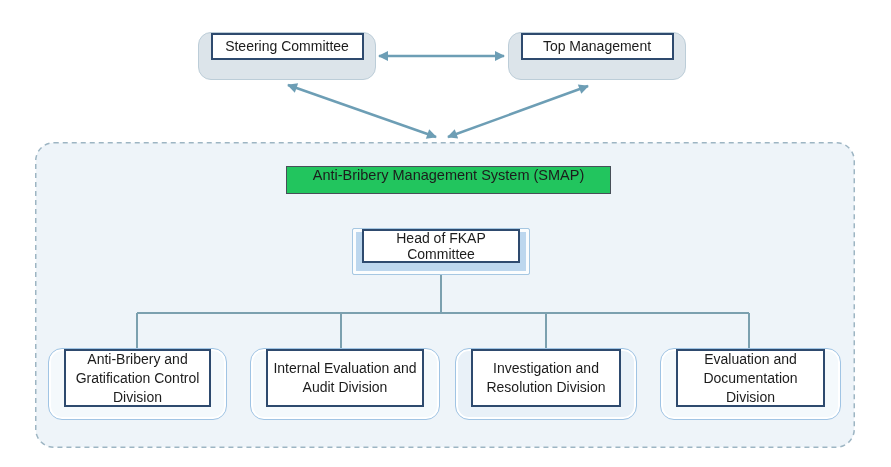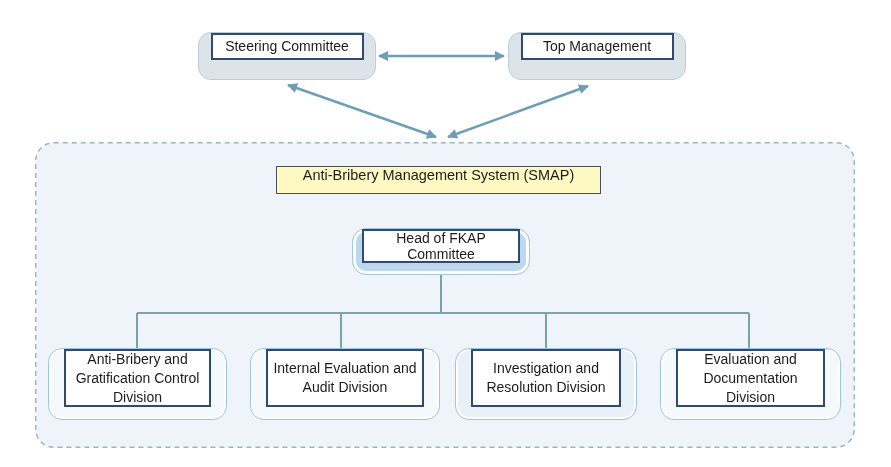--- a/index.html
+++ b/index.html
@@ -14,26 +14,26 @@
     font-size:14px;color:var(--text-color,#1c1c1c);white-space:pre-line;line-height:1.22;
   }
   .node-steering,.node-topmgmt{
     width:178px;height:48px;top:32px;border-radius:13px;
     background:var(--top-node-fill,#dce4ea);border:1.5px solid var(--top-node-border,#bccdd8);
   }
   .node-steering{left:198px;}
   .node-topmgmt{left:508px;}
   .node-steering .inner-plain,.node-topmgmt .inner-plain{width:153px;height:27px;}
   .smap-label{
-    left:276px;top:166px;width:325px;height:28px;background:#fef9c3;
+    left:286px;top:166px;width:325px;height:28px;background:#22c55e;
     border:1.5px solid var(--smap-border,#474f58);font-size:14.5px;
     color:var(--text-color,#1c1c1c);text-align:center;
   }
   .node-head{
-    left:352px;top:228px;width:178px;height:47px;border-radius:14px;
+    left:352px;top:228px;width:178px;height:47px;border-radius:2px;
     background:var(--head-node-fill,#bdd7ee);border:1.5px solid var(--head-node-border,#a6c7e2);
     box-shadow:inset 0 0 0 3px #fbfdfe;
   }
   .node-head .inner-plain{width:158px;height:34px;line-height:16px;}
   .division{
     top:348px;height:72px;border-radius:14px;
     background:var(--division-fill,#f4f9fc);border:1.5px solid var(--division-border,#a0c4e4);
     box-shadow:inset 0 0 0 2px #ffffff;
   }
   .division .inner-plain{width:calc(100% - 30px);height:58px;line-height:19px;}

